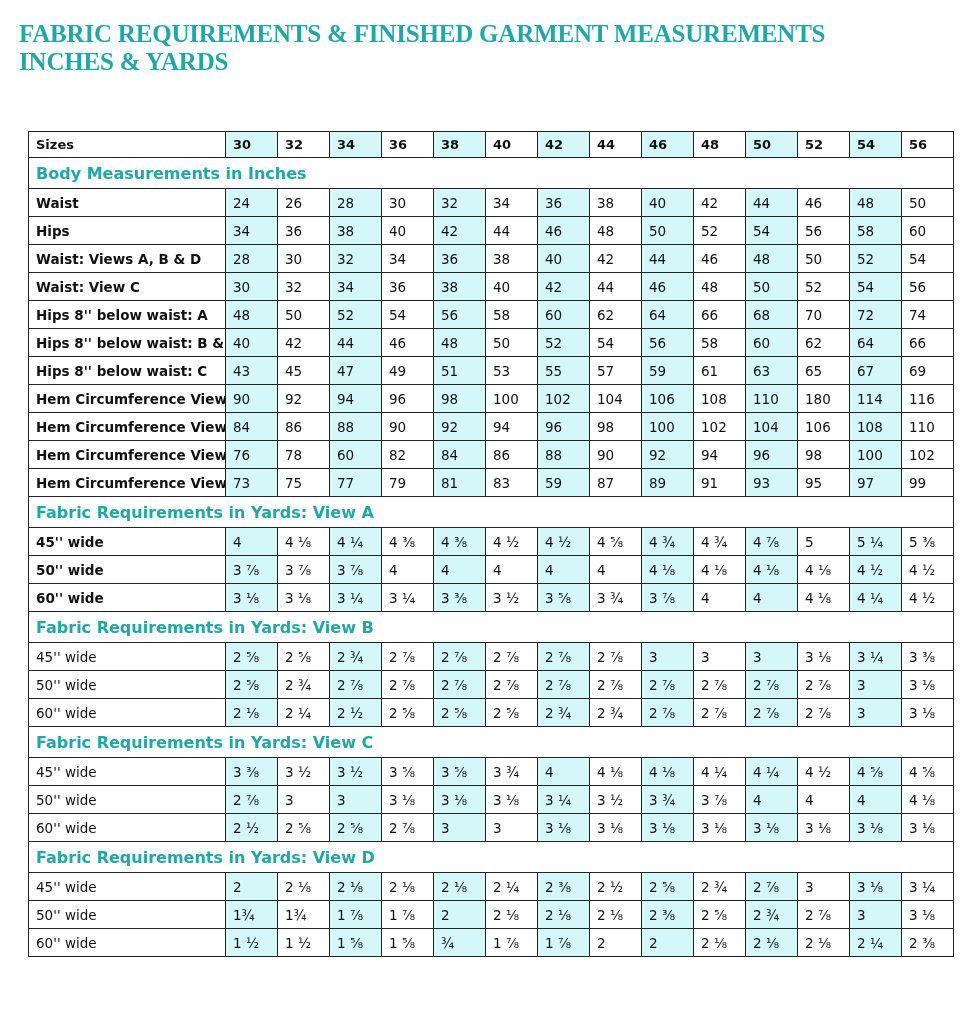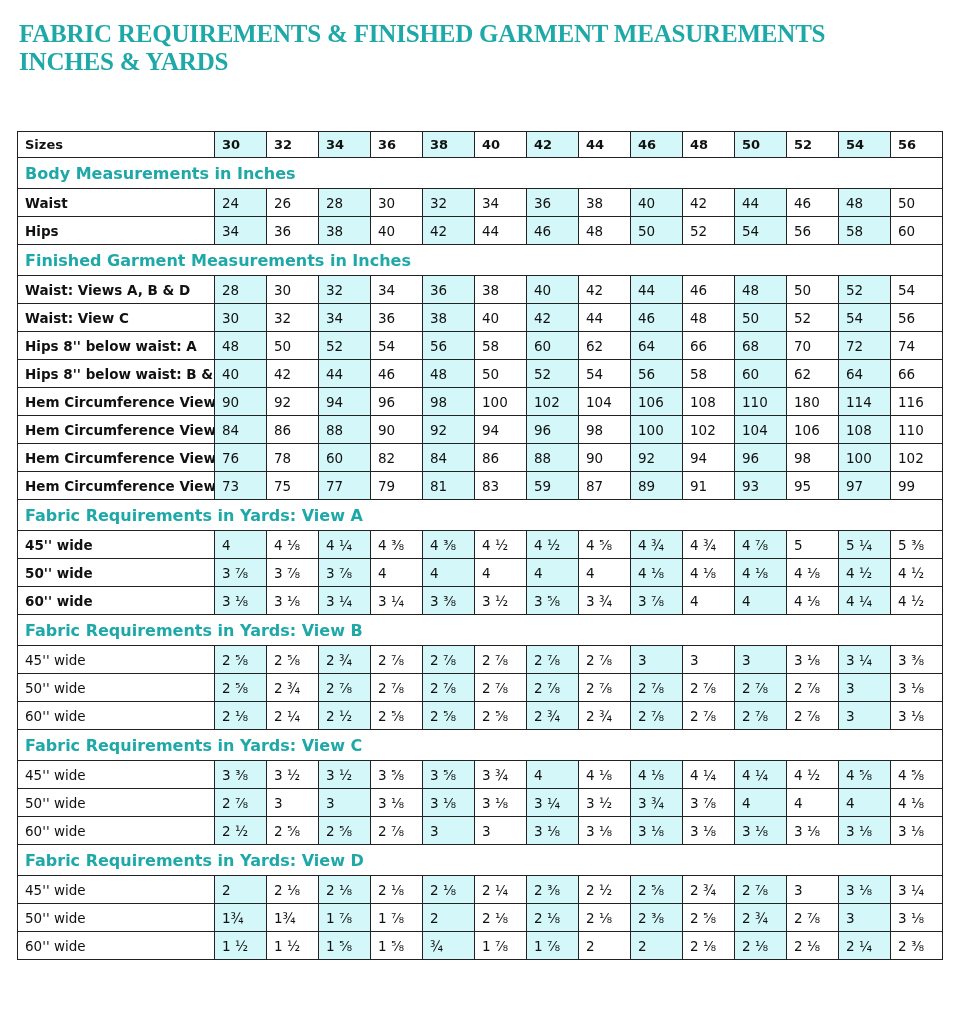--- a/index.html
+++ b/index.html
@@ -4,21 +4,21 @@
 <style>
   html, body { margin: 0; padding: 0; background: #ffffff; }
   body { width: 969px; height: 1024px; position: relative; overflow: hidden; font-family: "DejaVu Sans", sans-serif; color: #111; }
   .title {
     position: absolute; left: 19px; font-family: "Liberation Serif", serif; font-weight: bold;
     color: #1fa8a8; font-size: 25px; letter-spacing: -0.2px; white-space: nowrap; text-align: right;
   }
   #t1 { top: 20px; }
   #t2 { top: 48px; }
   table.grid {
-    position: absolute; left: 17px; top: 131px; width: 926px;
+    position: absolute; left: 28px; top: 131px; width: 926px;
     border-collapse: collapse; table-layout: fixed;
   }
   table.grid td {
     border: 1.5px solid #222; padding: 0 0 0 7px; height: 27px;
     font-size: 13.5px; white-space: nowrap; overflow: hidden;
     font-family: "DejaVu Sans", sans-serif; color: #111;
   }
   table.grid col.label { width: 197px; }
   table.grid col.size { width: 52px; }
   td.hl { background: #d4f7f9; }
@@ -102,23 +102,20 @@
         <td>44</td>
         <td class="hl">46</td>
         <td>48</td>
         <td class="hl">50</td>
         <td>52</td>
         <td class="hl">54</td>
         <td>56</td>
         <td class="hl">58</td>
         <td>60</td>
       </tr>
-      <tr class="section">
-        <td colspan="15">Finished Garment Measurements in Inches</td>
-      </tr>
       <tr>
         <td class="rowlabel">Waist: Views A, B &amp; D</td>
         <td class="hl">28</td>
         <td>30</td>
         <td class="hl">32</td>
         <td>34</td>
         <td class="hl">36</td>
         <td>38</td>
         <td class="hl">40</td>
         <td>42</td>
@@ -174,20 +171,37 @@
         <td class="hl">52</td>
         <td>54</td>
         <td class="hl">56</td>
         <td>58</td>
         <td class="hl">60</td>
         <td>62</td>
         <td class="hl">64</td>
         <td>66</td>
       </tr>
       <tr>
+        <td class="rowlabel">Hips 8'' below waist: C</td>
+        <td class="hl">43</td>
+        <td>45</td>
+        <td class="hl">47</td>
+        <td>49</td>
+        <td class="hl">51</td>
+        <td>53</td>
+        <td class="hl">55</td>
+        <td>57</td>
+        <td class="hl">59</td>
+        <td>61</td>
+        <td class="hl">63</td>
+        <td>65</td>
+        <td class="hl">67</td>
+        <td>69</td>
+      </tr>
+      <tr>
         <td class="rowlabel">Hem Circumference View A</td>
         <td class="hl">90</td>
         <td>92</td>
         <td class="hl">94</td>
         <td>96</td>
         <td class="hl">98</td>
         <td>100</td>
         <td class="hl">102</td>
         <td>104</td>
         <td class="hl">106</td>

